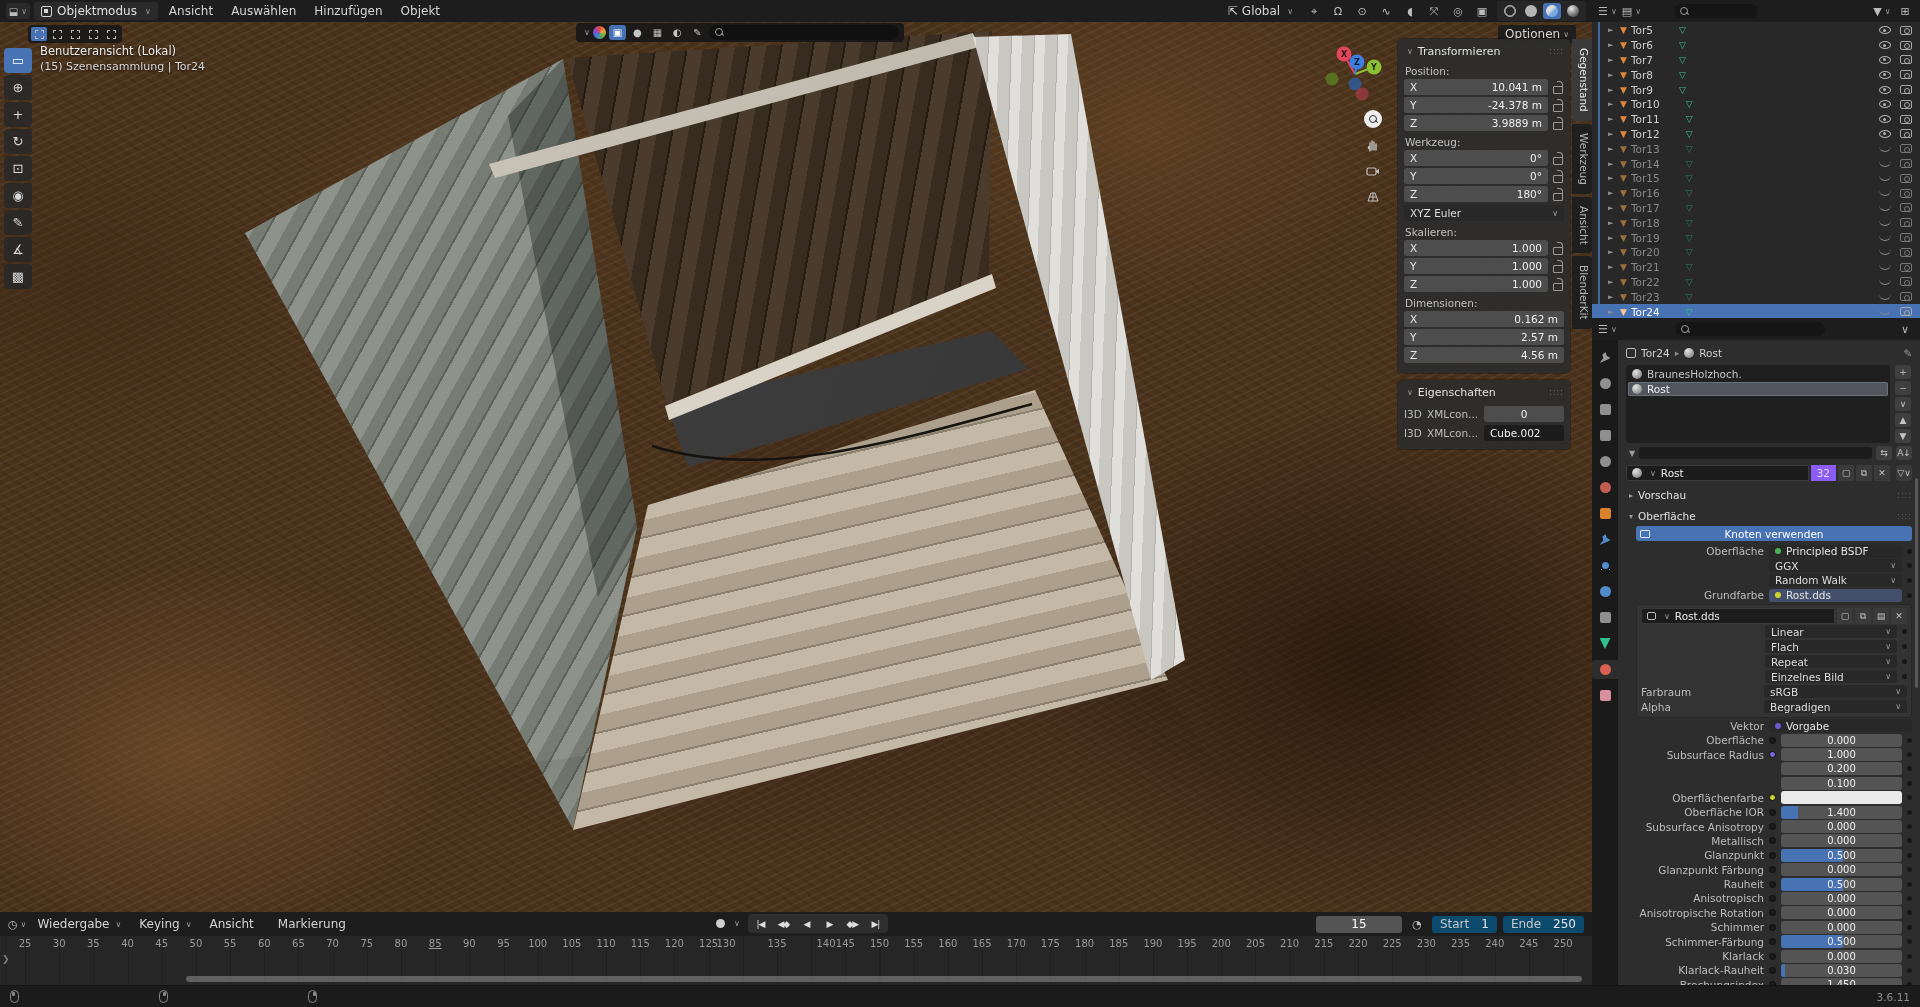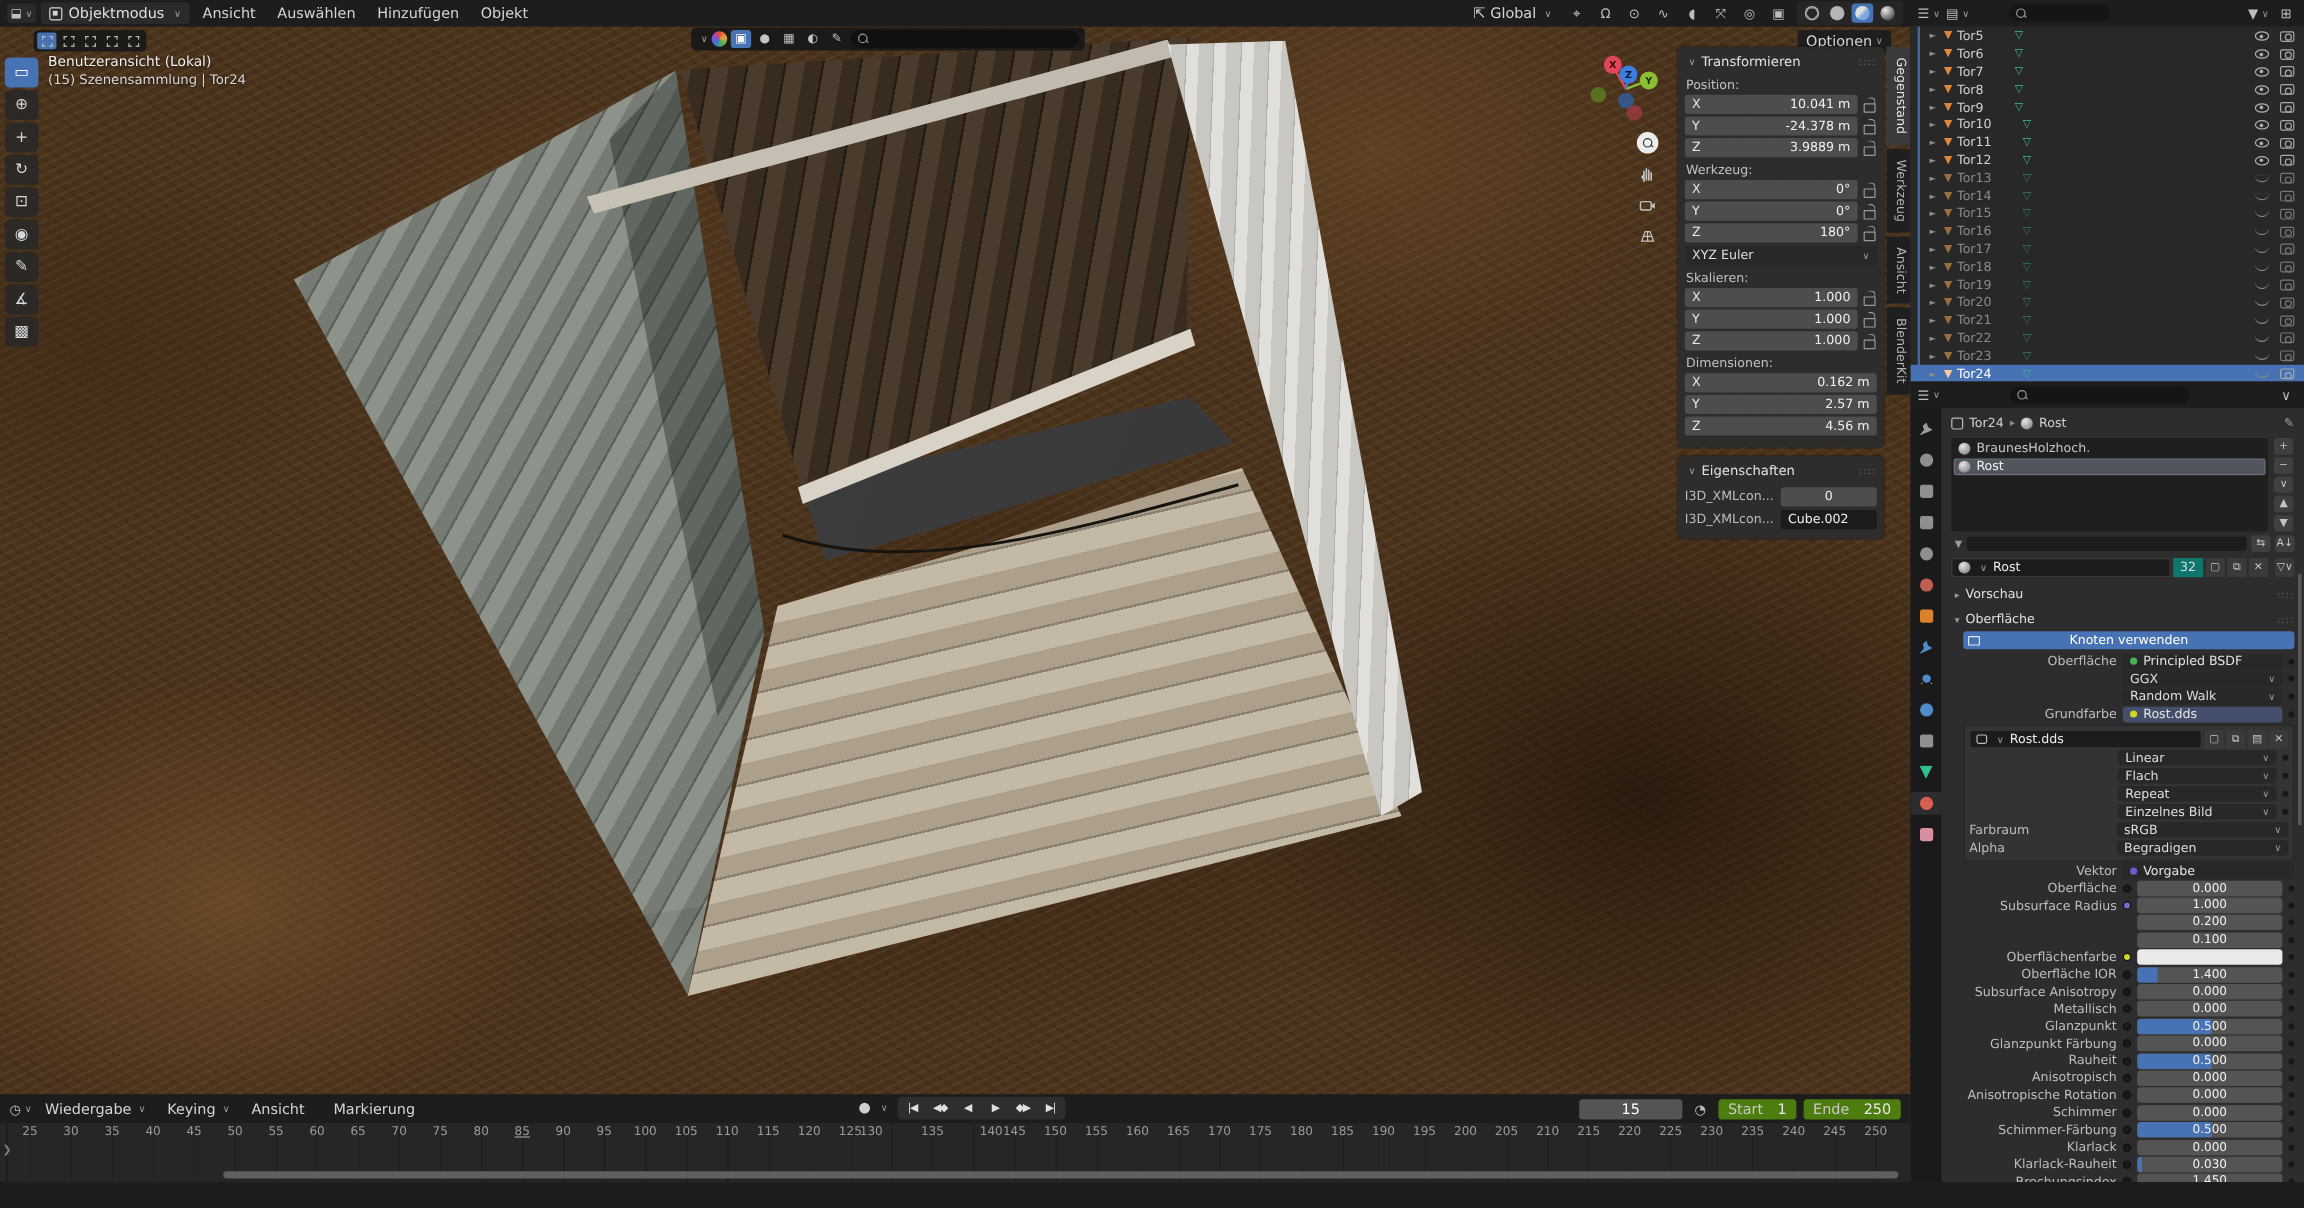--- a/index.html
+++ b/index.html
@@ -159,21 +159,21 @@
   .slotwrap{display:flex;gap:4px;margin-top:3px;}
   .slotlist{flex:1;background:#1f1f1f;border-radius:3px;height:78px;padding:2px;display:flex;flex-direction:column;gap:1px;}
   .slot{display:flex;align-items:center;gap:5px;height:14px;border-radius:2px;padding:0 4px;color:#c6c6c6;}
   .slot.active{background:#50555e;color:#f0f0f0;box-shadow:0 0 0 1px #6a6f78 inset;}
   .slotbtns{width:18px;display:flex;flex-direction:column;gap:2px;align-items:center;color:#c3c3c3;}
   .sb{width:16px;height:14px;background:#3f3f3f;border-radius:3px;display:flex;align-items:center;justify-content:center;font-size:9px;}
   .filterbar{display:flex;align-items:center;gap:4px;height:14px;margin-top:3px;}
   .filterbar .wide{flex:1;height:12px;background:#1c1c1c;border-radius:3px;}
   .dbrow{display:flex;align-items:center;gap:2px;height:18px;margin-top:4px;}
   .db-name{flex:1;display:flex;align-items:center;gap:5px;height:16px;background:#1c1c1c;border:1px solid #3a3a3a;border-radius:3px 0 0 3px;padding:0 5px;color:#ececec;}
-  .db-seg{height:16px;background:#0f766e;display:flex;align-items:center;justify-content:center;padding:0 6px;color:#ddd;}
+  .db-seg{height:16px;background:#8b5cf6;display:flex;align-items:center;justify-content:center;padding:0 6px;color:#ddd;}
   .db-ic{width:16px;height:16px;background:#3a3a3a;display:flex;align-items:center;justify-content:center;color:#c3c3c3;font-size:9px;}
   .db-ic:last-child{border-radius:0 3px 3px 0;}
   .pnl-h{display:flex;align-items:center;gap:5px;height:16px;margin-top:5px;color:#e0e0e0;font-size:10.5px;}
   .pnl-h .grip{margin-left:auto;color:#616161;font-size:8px;letter-spacing:1px;}
   .nodesbtn{display:flex;align-items:center;height:15px;background:#4772b3;border-radius:3px;margin:2px 0 3px 10px;color:#fff;position:relative;justify-content:center;}
   .nodesbtn .nico2{position:absolute;left:4px;width:10px;height:8px;border:1px solid #dfe8f5;border-radius:1px;}
   .prow{display:flex;align-items:center;gap:5px;height:14.6px;}
   .prow .plabel{width:138px;text-align:right;color:#bdbdbd;flex:none;overflow:hidden;white-space:nowrap;}
   .sock{width:7px;height:7px;border-radius:50%;background:#1a1a1a;border:1px solid #0e0e0e;flex:none;}
   .pfield{flex:1;display:flex;align-items:center;height:13px;background:#282828;border-radius:3px;padding:0 6px;color:#e3e3e3;gap:5px;position:relative;overflow:hidden;}
@@ -201,21 +201,21 @@
   .timeline{position:absolute;left:0;top:912px;width:1592px;height:73px;background:#262626;}
   .tl-head{height:24px;background:#1d1d1d;display:flex;align-items:center;gap:4px;padding:0 8px;}
   .tl-menu{display:flex;align-items:center;gap:3px;padding:2px 7px;color:#d5d5d5;}
   .transport{position:absolute;left:712px;top:2px;display:flex;align-items:center;gap:2px;}
   .rec{width:17px;height:17px;border-radius:3px;display:flex;align-items:center;justify-content:center;color:#cfcfcf;}
   .rec .c{width:9px;height:9px;border-radius:50%;background:#cfcfcf;}
   .tr-grp{display:flex;background:#2e2e2e;border-radius:4px;padding:1px;margin-left:6px;}
   .tr-btn{min-width:23px;height:17px;display:flex;align-items:center;justify-content:center;color:#dedede;font-size:9px;border-radius:3px;letter-spacing:-1px;}
   .tl-right{margin-left:auto;display:flex;align-items:center;gap:6px;}
   .framefield{width:86px;height:17px;background:#545454;border-radius:3px;display:flex;align-items:center;justify-content:center;color:#fff;}
-  .rangefield{display:flex;align-items:center;height:17px;background:#4d7c0f;border-radius:3px;padding:0 8px;gap:12px;color:#e8e8e8;}
+  .rangefield{display:flex;align-items:center;height:17px;background:#0c4a6e;border-radius:3px;padding:0 8px;gap:12px;color:#e8e8e8;}
   .rangefield .rl{color:#c9c9c9;}
   .tl-ruler{position:relative;height:49px;background:#262626;
     background-image:repeating-linear-gradient(90deg,#1f1f1f 0 1px,transparent 1px 34.18px);background-position:25px 0;}
   .tick{position:absolute;top:2px;color:#9b9b9b;font-size:10px;transform:translateX(-50%);}
   .tl-scroll{position:absolute;left:186px;right:10px;bottom:3px;height:6px;background:#6b6b6b;border-radius:3px;opacity:.85;}
   .ph-edge{position:absolute;left:2px;top:18px;color:#7f7f7f;font-size:9px;}
 
   
   .statusbar{position:absolute;left:0;top:985px;width:1920px;height:22px;background:#1b1b1b;border-top:1px solid #131313;display:flex;align-items:center;padding:0 10px;color:#8a8a8a;font-size:10.5px;}
   .mouse{position:relative;width:9px;height:13px;border:1px solid #8a8a8a;border-radius:4.5px;margin-right:140px;}
@@ -1346,14 +1346,20 @@
         <span class="tick" style="left: 1494.74px;"><span>240</span></span>
 
         <span class="tick" style="left: 1528.92px;"><span>245</span></span>
 
         <span class="tick" style="left: 1563.1px;"><span>250</span></span>
 
       <div class="tl-scroll"></div>
     </div>
   </div>
 
+  <footer class="statusbar">
+    <span class="mouse m-left"></span>
+    <span class="mouse m-mid"></span>
+    <span class="mouse m-right"></span>
+    <span class="sb-ver">3.6.11</span>
+  </footer>
 
 </div>
 
 </body></html>

